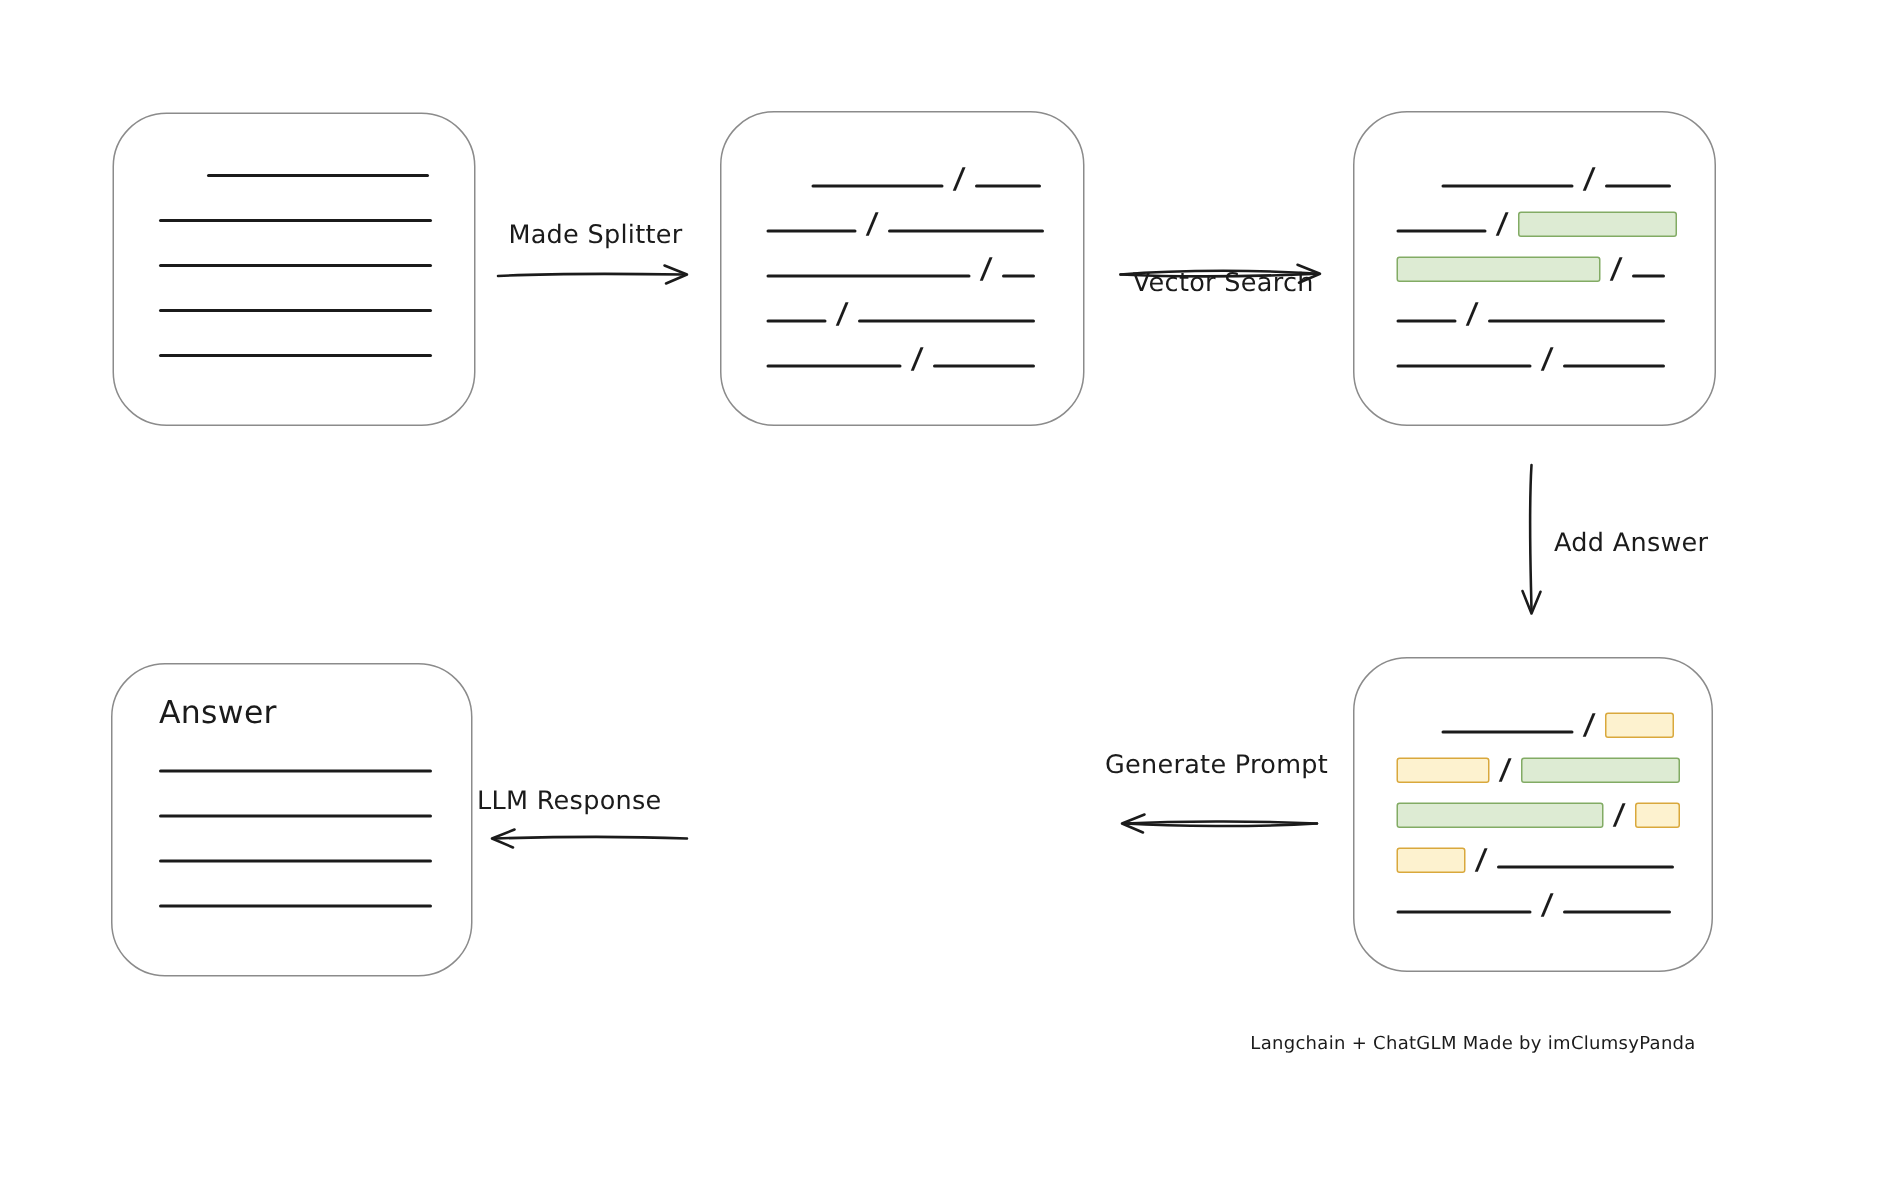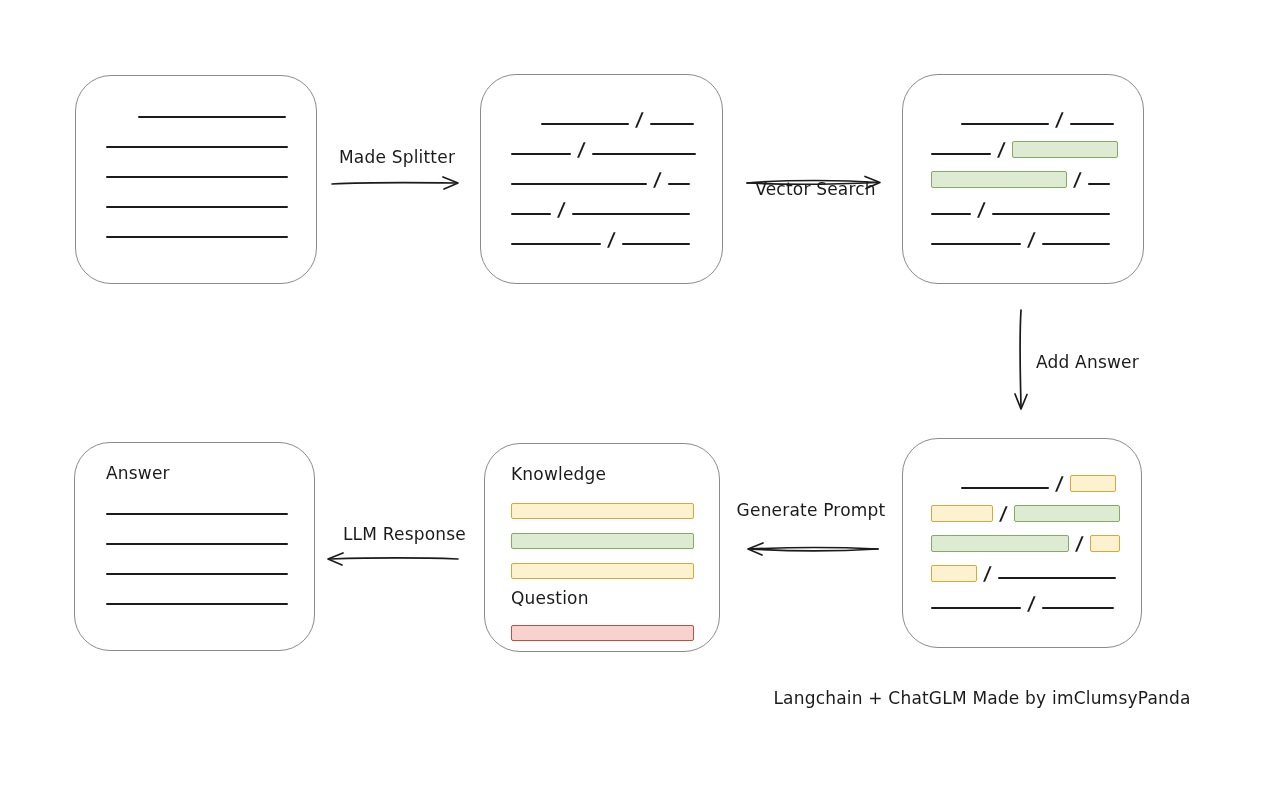--- a/index.html
+++ b/index.html
@@ -11,24 +11,24 @@
     position:absolute;border:1.5px solid #8b8b8b;border-radius:36px;
     background:#ffffff;box-sizing:border-box;
   }
   .row{height:30px;display:flex;align-items:flex-end;}
   .seg-line{display:inline-block;height:2px;background:var(--line,#1b1b1b);margin-bottom:4px;border-radius:1px;flex:0 0 auto;}
   .seg-bar{display:inline-block;height:17px;border:1.5px solid;border-radius:2px;box-sizing:border-box;margin-bottom:1px;flex:0 0 auto;}
   .seg-bar.green{background:var(--green_fill);border-color:var(--green_stroke);}
   .seg-bar.yellow{background:var(--yellow_fill);border-color:var(--yellow_stroke);}
   .seg-bar.red{background:var(--red_fill);border-color:var(--red_stroke);}
   .slash{font-size:19px;line-height:20px;margin:0 7px;font-weight:600;flex:0 0 auto;transform:skewX(-6deg);}
-  .node-heading{font-size:17px;height:26px;letter-spacing:0.2px;}
+  .node-heading{font-size:21px;height:26px;letter-spacing:0.2px;}
   .node-heading.q{margin-top:8px;height:24px;}
   .arrow-label{position:absolute;font-size:17px;white-space:nowrap;letter-spacing:0.2px;}
-  .caption{position:absolute;font-size:17px;text-align:center;letter-spacing:0.2px;}
+  .caption{position:absolute;font-size:12px;text-align:center;letter-spacing:0.2px;}
   svg.arrow{position:absolute;overflow:visible;}
   svg.arrow path{stroke:var(--line,#1b1b1b);stroke-width:1.7;fill:none;stroke-linecap:round;stroke-linejoin:round;}
   .prompt-rows .row{height:30px;}
   .prompt-rows .seg-bar{height:16px;}
 </style>
 </head>
 <body>
 
 <div class="canvas">
 
@@ -127,40 +127,20 @@
         <span class="slash">/</span>
         <span class="seg-line" style="width: 118px;"></span>
       </div>
       <div class="row">
         <span class="seg-line" style="width: 90px;"></span>
         <span class="slash">/</span>
         <span class="seg-line" style="width: 72px;"></span>
       </div>
     </div>
 
-  <div class="node" id="node-prompt" style="left:484px;top:443px;width:236px;height:209px;padding:20px 0 0 26px;">
-    <div class="node-heading">Knowledge</div>
-    <div class="prompt-rows">
-        <div class="row">
-          <span class="seg-bar yellow" style="width: 183px;"></span>
-        </div>
-        <div class="row">
-          <span class="seg-bar green" style="width: 183px;"></span>
-        </div>
-        <div class="row">
-          <span class="seg-bar yellow" style="width: 183px;"></span>
-        </div>
-      </div>
-    <div class="node-heading q">Question</div>
-    <div class="prompt-rows">
-        <div class="row">
-          <span class="seg-bar red" style="width: 183px;"></span>
-        </div>
-      </div>
-  </div>
 
   <div class="node" id="node-answer" style="left:74px;top:442px;width:241px;height:209px;padding:20px 0 0 31px;">
     <div class="node-heading">Answer</div>
     <div>
         <div class="row">
           <span class="seg-line" style="width: 182px;"></span>
         </div>
         <div class="row">
           <span class="seg-line" style="width: 182px;"></span>
         </div>
@@ -196,17 +176,17 @@
     <path d="M137 10 C 95 8 42 8.5 9 10"></path>
     <path d="M137 10 C 95 12.5 42 12 9 10"></path>
     <path d="M22 4 L7 10 L21 16"></path>
   </svg>
   <div class="arrow-label" style="left:731px;top:500px;width:160px;text-align:center;">Generate Prompt</div>
 
   <svg class="arrow" style="left:323px;top:549px;" width="138" height="20" viewBox="0 0 138 20">
     <path d="M135 10 C 95 8.5 40 9 7 10"></path>
     <path d="M20 4 L5 10 L19 16"></path>
   </svg>
-  <div class="arrow-label" style="left:318px;top:524px;width:148px;text-align:right;">LLM Response</div>
+  <div class="arrow-label" style="left:318px;top:524px;width:148px;text-align:left;">LLM Response</div>
 
   <div class="caption" style="left:702px;top:688px;width:560px;">Langchain + ChatGLM Made by imClumsyPanda</div>
 
 </div>
 
 </body></html>

